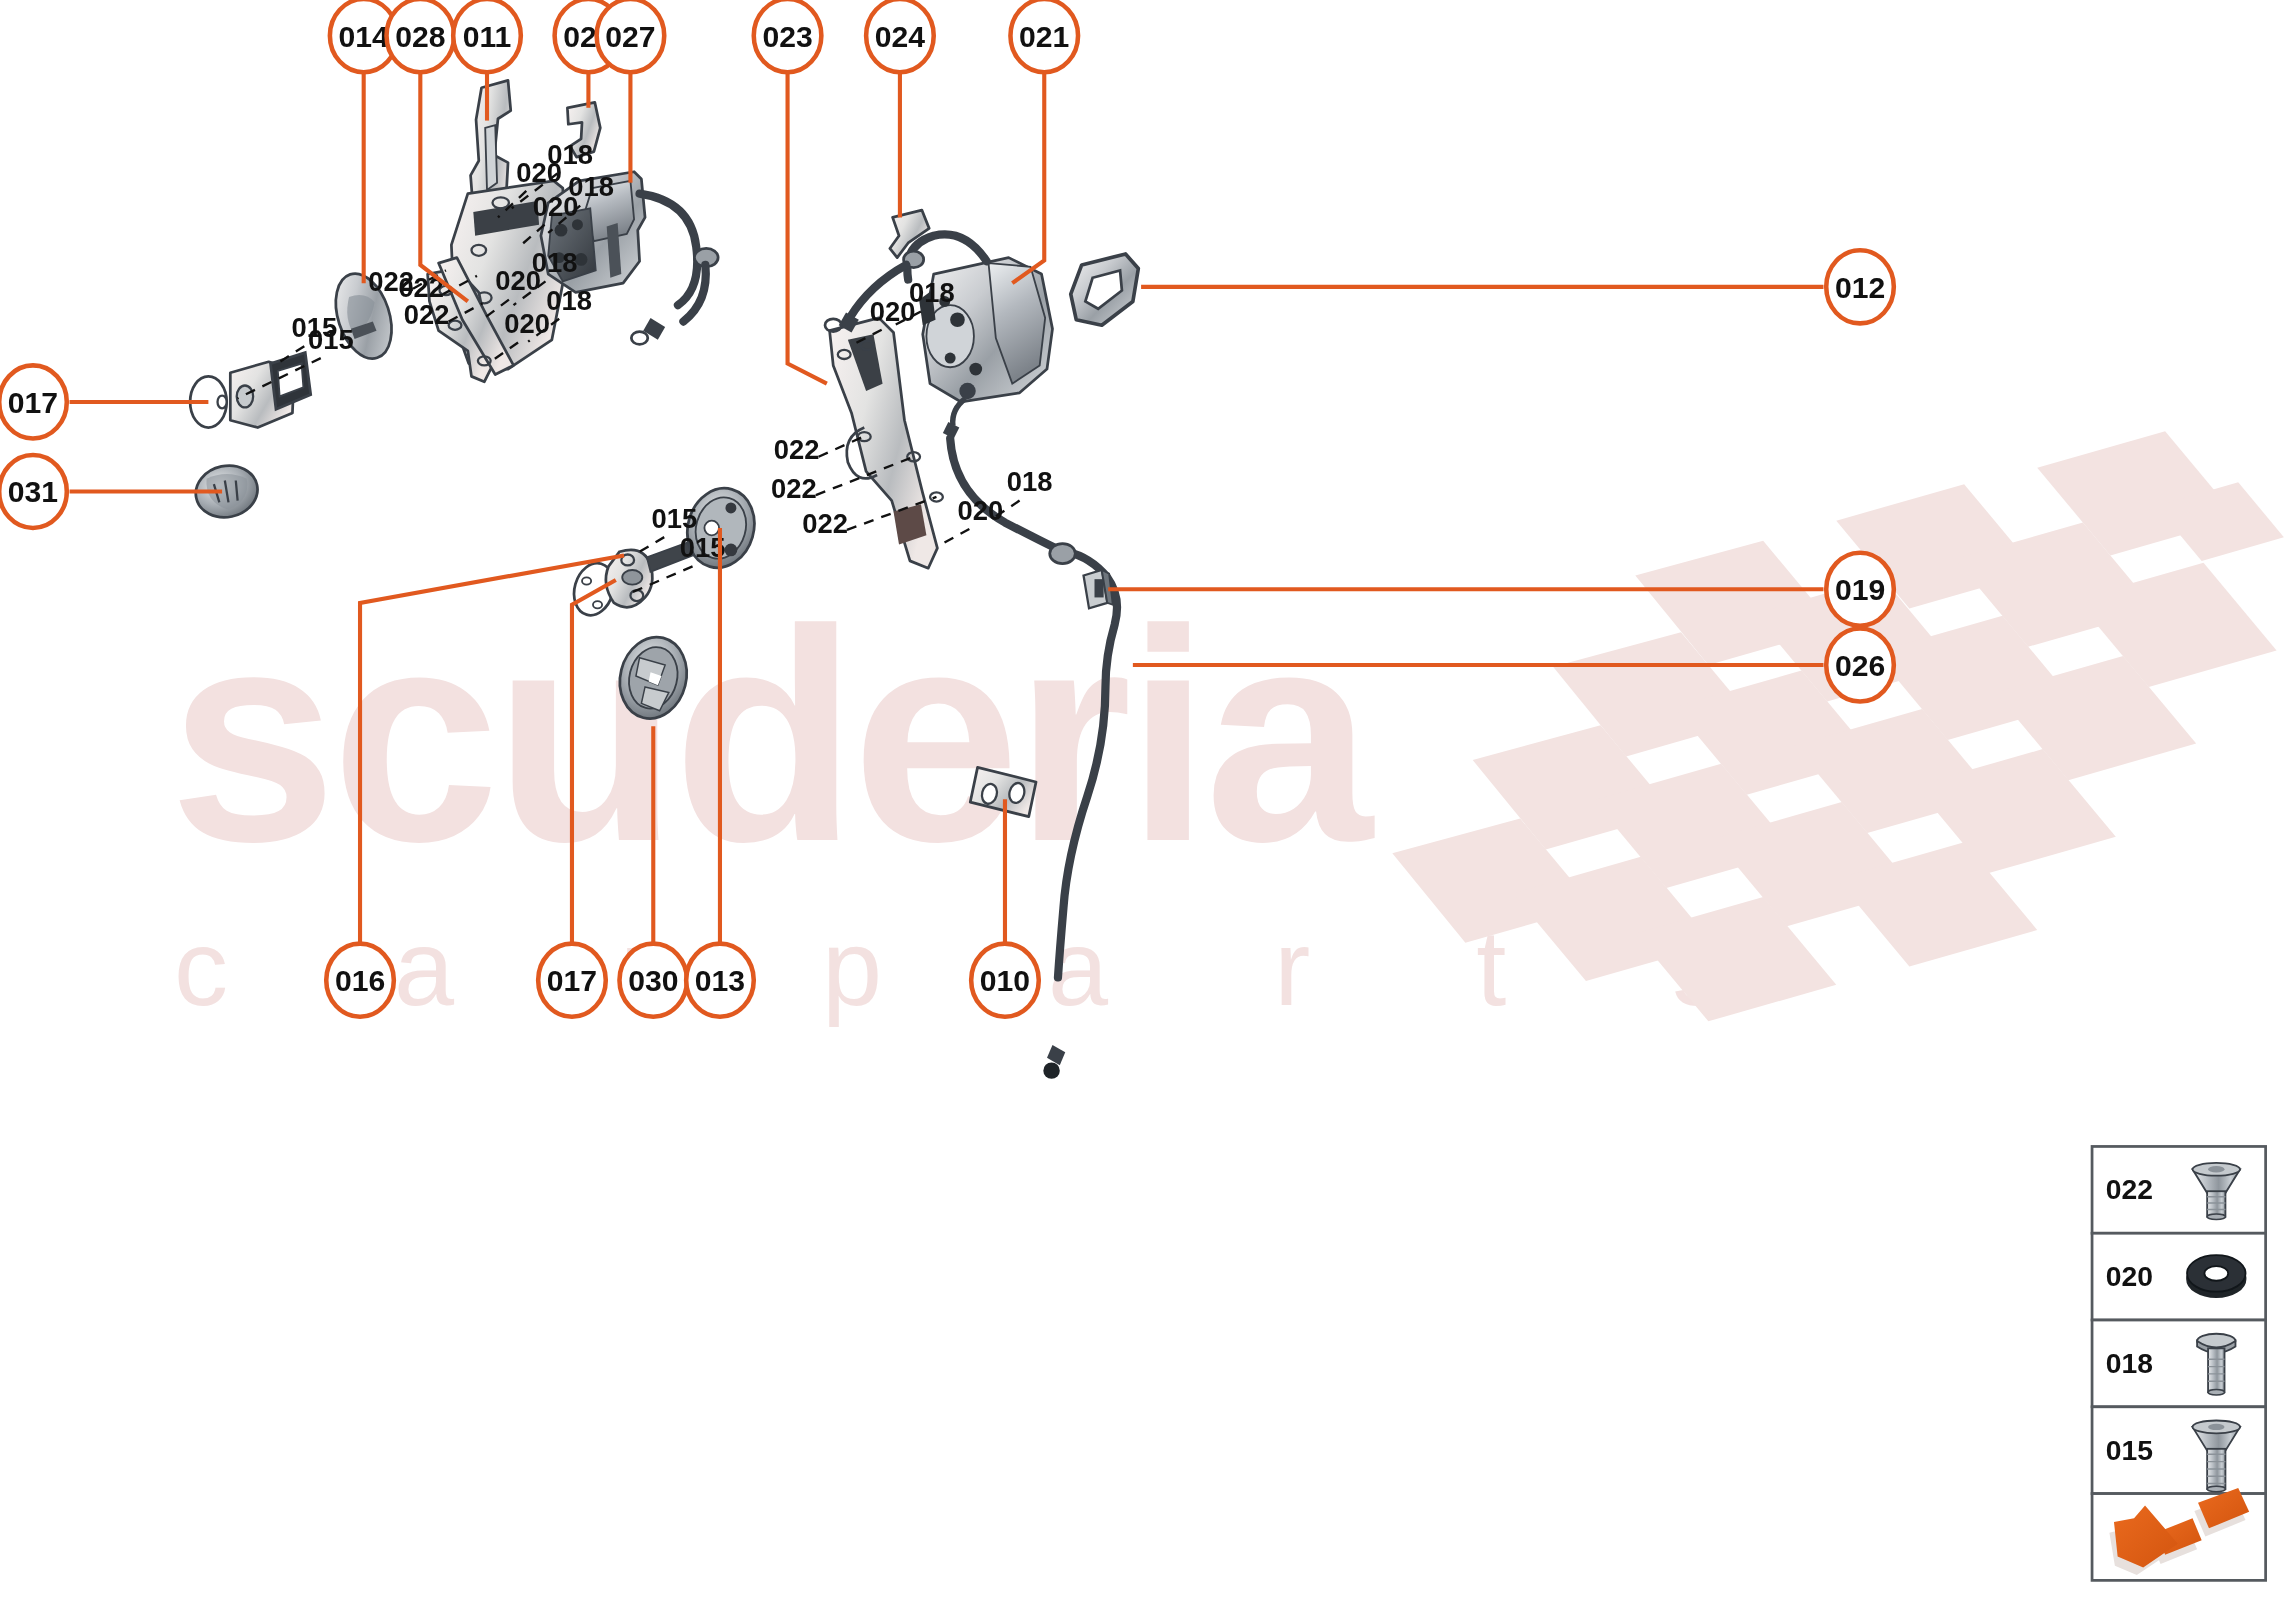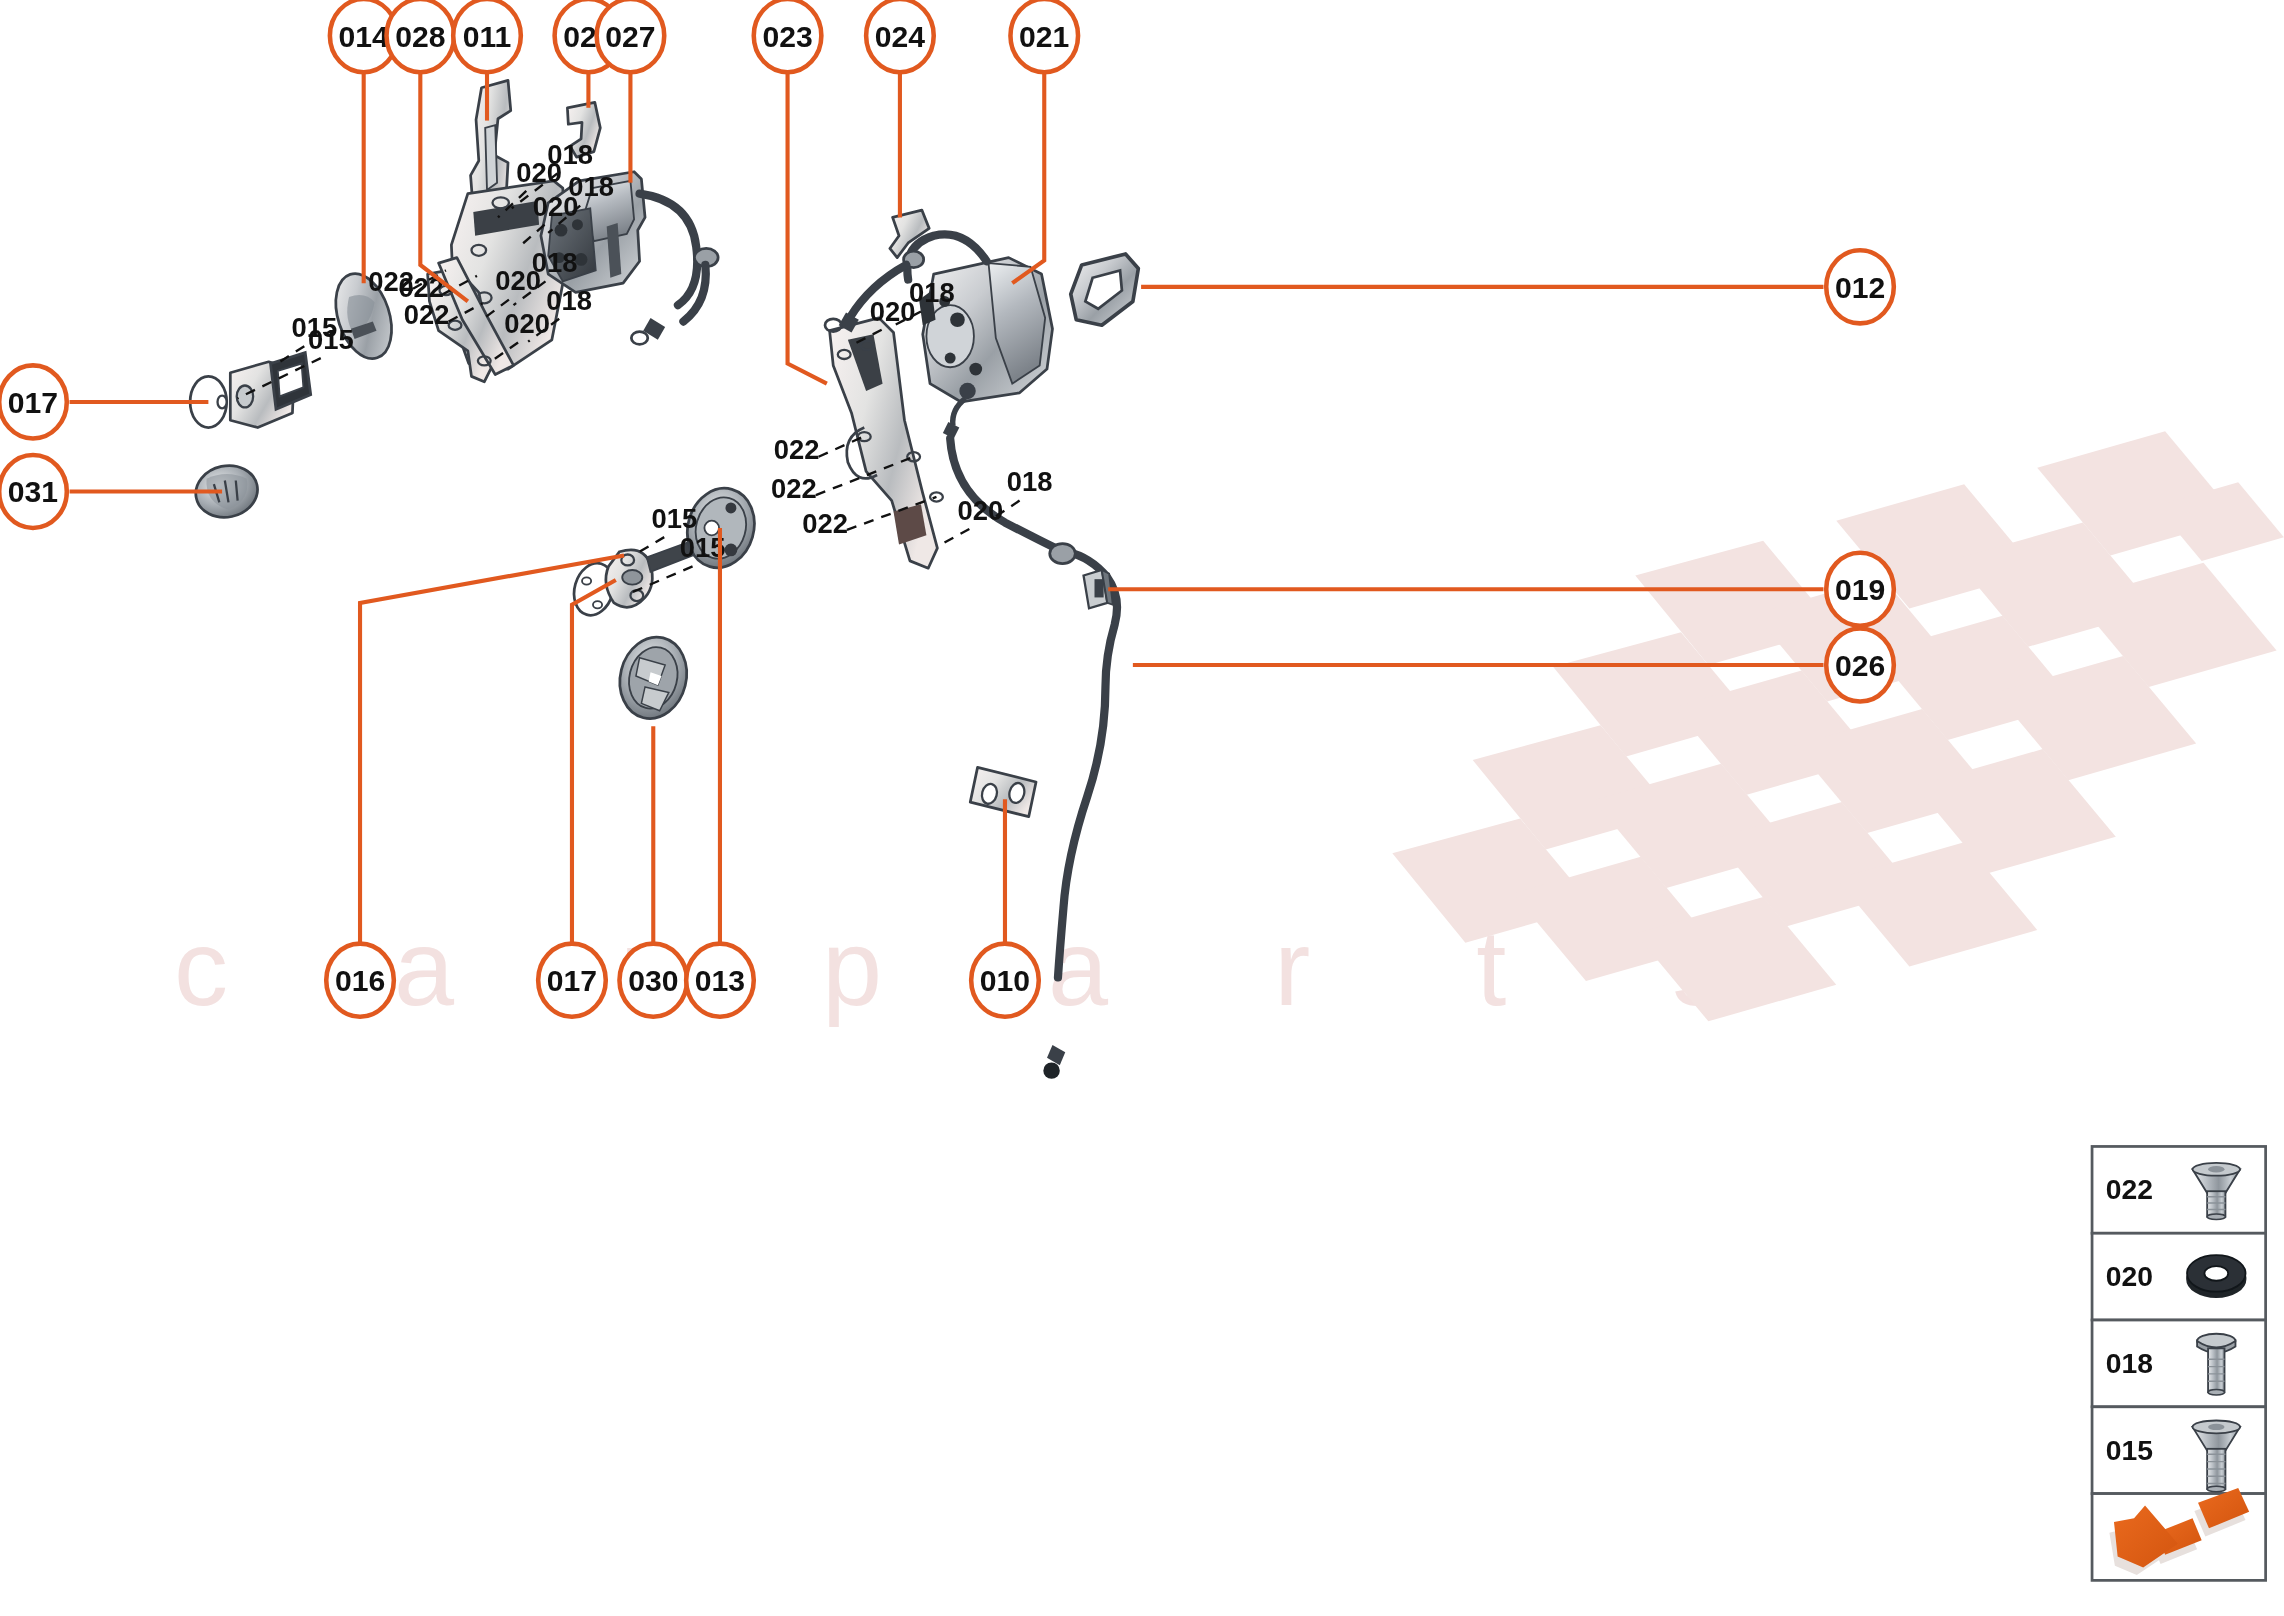--- a/index.html
+++ b/index.html
@@ -11,20 +11,21 @@
   #wm-carparts{left:174px;top:914px;font-size:108px;letter-spacing:68px;line-height:1;font-weight:400;}
   .calloutText{font-family:"Liberation Sans",sans-serif;font-weight:700;fill:#111;}
   .partNumText{font-family:"Liberation Sans",sans-serif;font-weight:700;fill:#111;font-size:30px;}
   .legendText{font-family:"Liberation Sans",sans-serif;font-weight:700;fill:#111;font-size:31px;}
 </style>
 </head>
 <body>
 
 <div id="stage">
 
+  <div class="wm" id="wm-scuderia">scuderia</div>
   <div class="wm" id="wm-carparts">c a r   p a r t s</div>
 
   <svg id="svgroot" viewBox="0 0 2500 1769" xmlns="http://www.w3.org/2000/svg">
     <defs>
       <linearGradient id="gMetal" x1="0" y1="0" x2="1" y2="1">
         <stop offset="0%" stop-color="#f4f4f4"></stop>
           <stop offset="35%" stop-color="#c9ccd0"></stop>
         <stop offset="60%" stop-color="#9aa0a6"></stop>
           <stop offset="100%" stop-color="#d6d9dc"></stop>
       </linearGradient>

